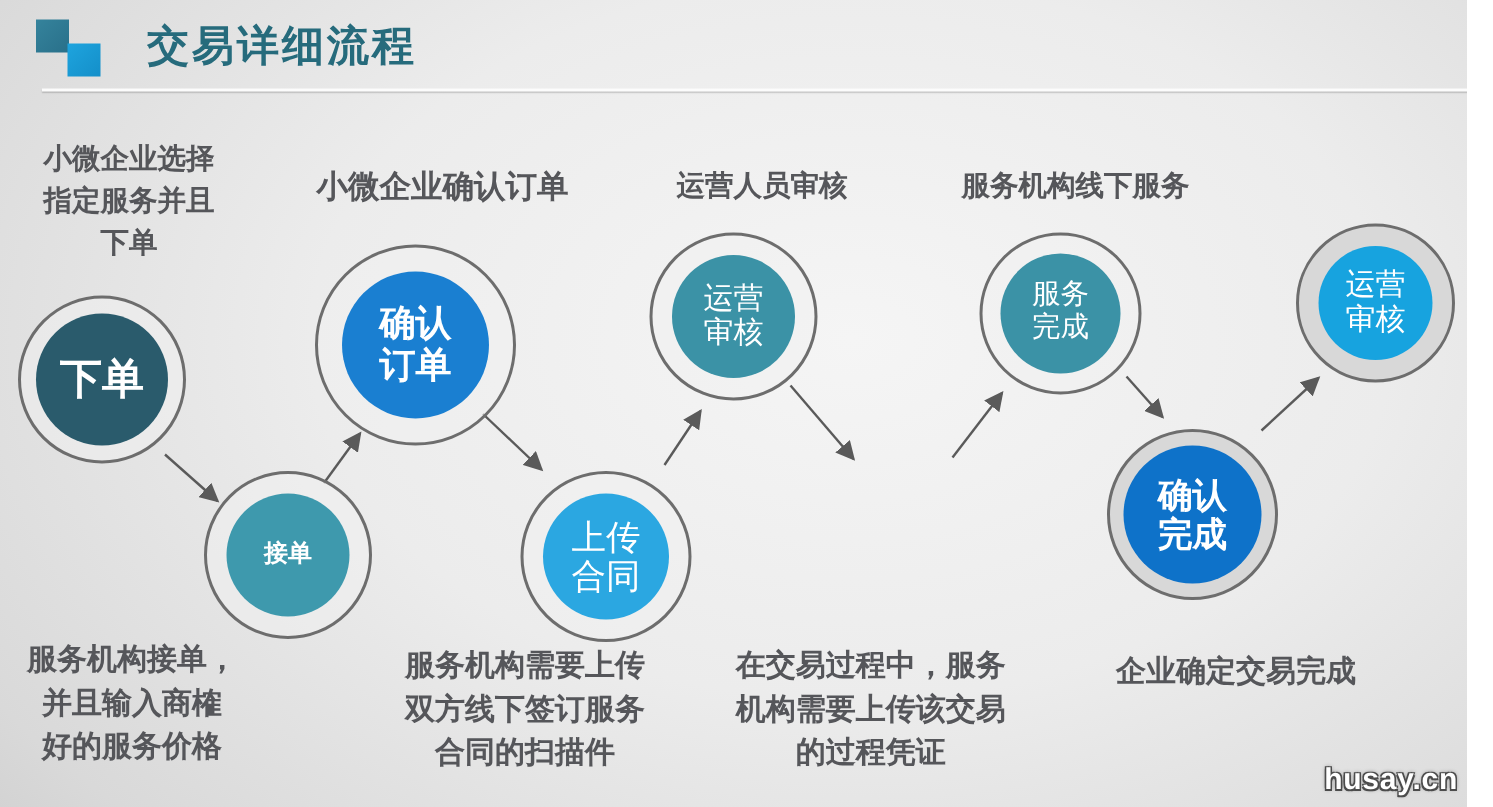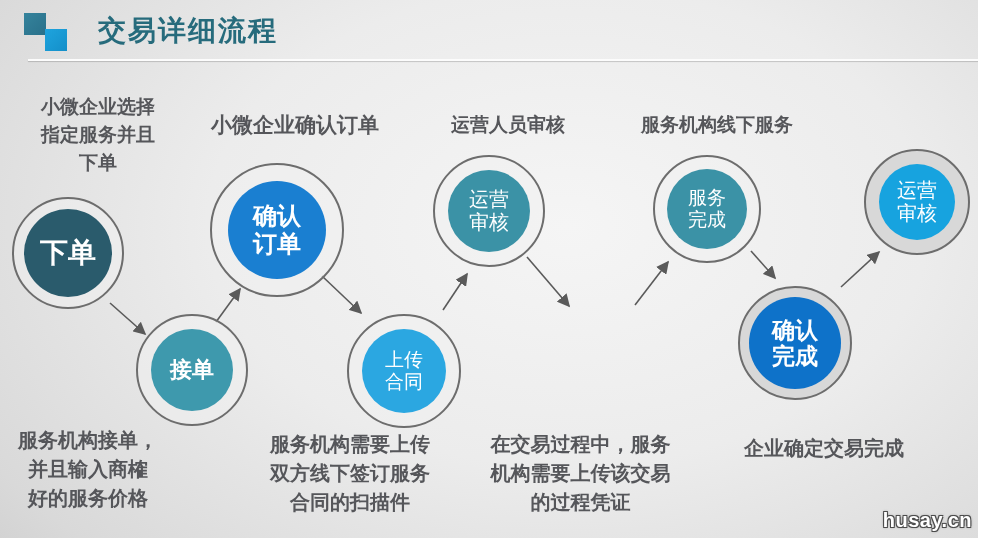--- a/index.html
+++ b/index.html
@@ -33,34 +33,34 @@
   }
   .node-gray{background:#d8d8d8;}
   .inner{
     border-radius:50%;
     display:flex;align-items:center;justify-content:center;
     color:#ffffff;text-align:center;white-space:pre-line;
     line-height:1.15;
   }
   
   .n1{left:12px;top:197px;width:112px;height:112px;}   .n1 .inner{width:88px;height:88px;font-size:28px;font-weight:bold;}
-  .n2{left:136px;top:314px;width:112px;height:112px;}  .n2 .inner{width:82px;height:82px;font-size:22px;font-weight:bold;}
+  .n2{left:136px;top:314px;width:112px;height:112px;}  .n2 .inner{width:82px;height:82px;font-size:16px;font-weight:bold;}
   .n3{left:210px;top:163px;width:134px;height:134px;}  .n3 .inner{width:98px;height:98px;font-size:24px;font-weight:600;}
-  .n4{left:347px;top:314px;width:114px;height:114px;}  .n4 .inner{width:84px;height:84px;font-size:19px;}
+  .n4{left:347px;top:314px;width:114px;height:114px;}  .n4 .inner{width:84px;height:84px;font-size:23px;}
   .n5{left:433px;top:155px;width:112px;height:112px;}  .n5 .inner{width:82px;height:82px;font-size:20px;}
   .n6{left:543px;top:304px;width:114px;height:114px;}  .n6 .inner{width:86px;height:86px;font-size:20px;}
   .n7{left:653px;top:155px;width:108px;height:108px;}  .n7 .inner{width:80px;height:80px;font-size:19px;}
   .n8{left:738px;top:286px;width:114px;height:114px;}  .n8 .inner{width:92px;height:92px;font-size:23px;font-weight:bold;}
   .n9{left:864px;top:149px;width:106px;height:106px;}  .n9 .inner{width:76px;height:76px;font-size:20px;}
   
   .label{
     position:absolute;color:#55565a;font-weight:bold;
     white-space:pre-line;font-size:20px;line-height:29px;
   }
-  .l1{left:0;top:93px;width:172px;text-align:center;font-size:19px;line-height:28px;padding-left:12px;}
+  .l1{left:0;top:93px;width:172px;text-align:center;font-size:19px;line-height:28px;}
   .l2{left:211px;top:110px;width:190px;font-size:21px;}
   .l3{left:451px;top:110px;width:170px;font-size:19px;}
   .l4{left:641px;top:110px;width:190px;font-size:19px;}
   .l5{left:2px;top:426px;width:172px;text-align:center;}
   .l6{left:250px;top:430px;width:200px;text-align:center;}
   .l7{left:468px;top:430px;width:225px;text-align:center;}
   .l8{left:744px;top:434px;width:200px;}
   
   .arrows{position:absolute;left:0;top:0;width:995px;height:538px;}
   
@@ -121,21 +121,21 @@
 合同</span>
     </div>
   </div>
   <div class="node n5">
     <div class="inner" style="background-color: rgb(59, 146, 166);">
       <span>运营
 审核</span>
     </div>
   </div>
   <div class="node n7">
-    <div class="inner" style="background-color: rgb(59, 146, 166);">
+    <div class="inner" style="background-color: rgb(59, 146, 166); font-family: Liberation Mono, monospace;">
       <span>服务
 完成</span>
     </div>
   </div>
   <div class="node n8 node-gray">
     <div class="inner" style="background-color: rgb(14, 114, 201);">
       <span>确认
 完成</span>
     </div>
   </div>

